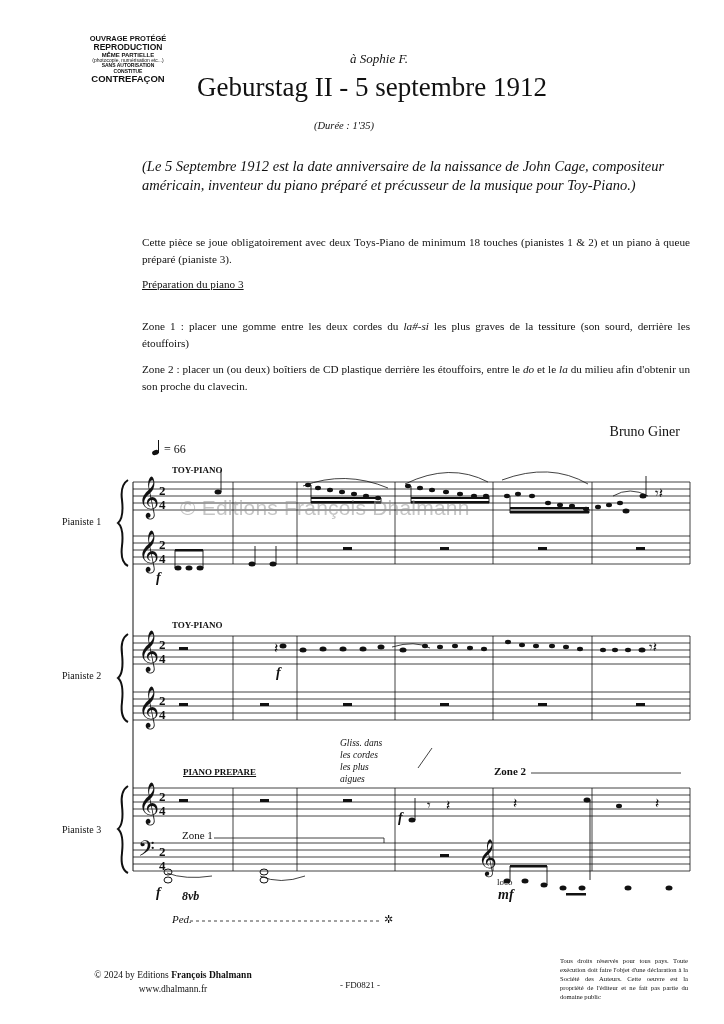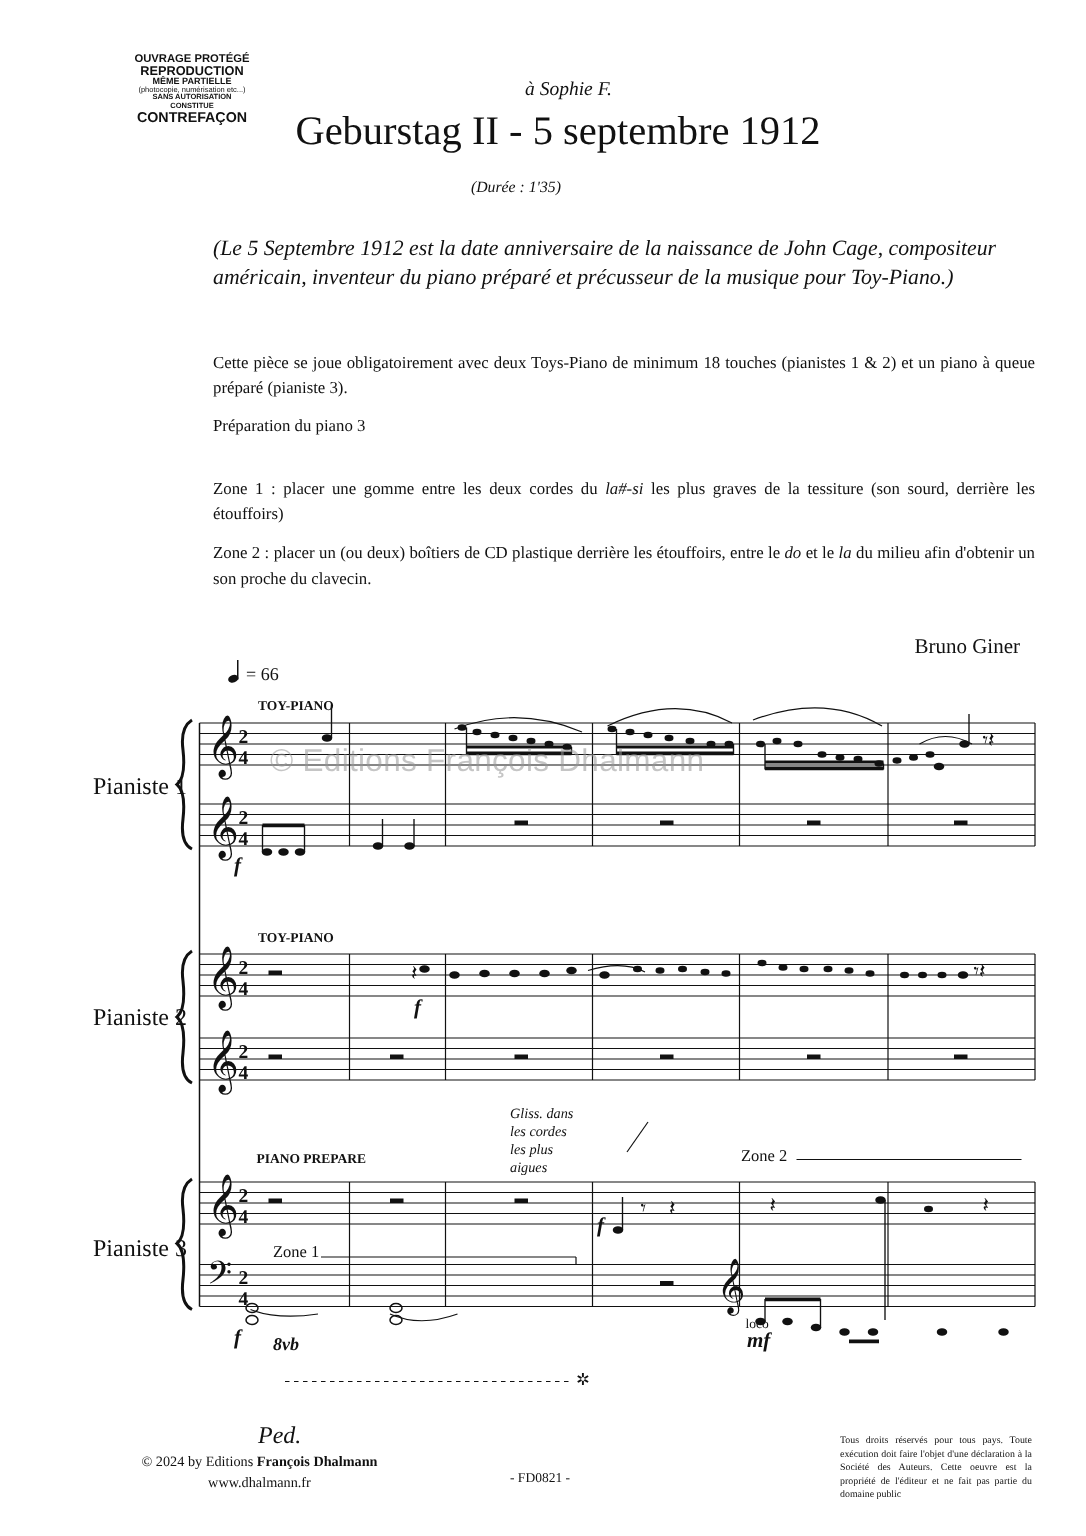--- a/index.html
+++ b/index.html
@@ -10,26 +10,26 @@
   .protect .l2 { font-size:8.5px; }
   .protect .l3 { font-size:6px; }
   .protect .l4 { font-size:5px; font-weight:normal; }
   .protect .l5 { font-size:5px; }
   .protect .l6 { font-size:9.5px; }
   .dedication { left:0; width:724px; top:51px; text-align:center; font-style:italic; font-size:13px; padding-left:34px; box-sizing:border-box; }
   .title { left:0; width:688px; top:72px; text-align:center; font-size:27px; padding-left:56px; box-sizing:border-box; }
   .duration { left:0; width:636px; top:120px; text-align:center; font-style:italic; font-size:10.5px; padding-left:52px; box-sizing:border-box; }
   .note { left:142px; top:157px; width:560px; font-style:italic; font-size:14.5px; line-height:19px; }
   .para { left:142px; width:548px; font-size:11.2px; line-height:17px; text-align:justify; }
-  .prep-title { }
+  .prep-title { text-decoration:underline; }
   .author { right:44px; top:424px; font-size:14px; }
   .tempo { left:152px; top:442px; font-size:12px; display:flex; align-items:center; gap:2px; }
   .tempo .note-glyph { display:inline-block; width:7px; height:5px; background:#111; border-radius:50%; transform:rotate(-20deg); position:relative; top:3px; }
   .tempo .stem { display:inline-block; width:1px; height:13px; background:#111; position:relative; left:-3px; top:-3px; }
-  .inst-label { font-size:16px;text-align:center; }
+  .inst-label { font-size:10px;text-align:center; }
   .small-bold { font-family:"Liberation Serif", serif; font-weight:bold; font-size:9px;margin-left:15px; }
   .dyn { font-style:italic; font-weight:bold; font-size:14px; font-family:"Liberation Serif", serif; }
   .watermark { left:180px; top:496px; font-family:"Liberation Sans", sans-serif; font-size:21px; color:rgba(150,150,150,0.55); letter-spacing:0.2px; }
   .gliss { left:340px; top:737px; font-style:italic; font-size:9.5px; line-height:12px; }
   .zone-lbl { font-size:11px; }
   .footer-left { left:78px; top:968px; width:190px; text-align:center; font-size:9.5px; line-height:14px; }
   .footer-left b { font-weight:bold; }
   .footer-mid { left:340px; top:980px; font-size:9px; }
   .footer-right { left:560px; top:956px; width:128px; font-size:6.6px; line-height:9px; text-align:justify; }
   svg { position:absolute; left:0; top:0; }
@@ -328,30 +328,30 @@
 <div class="abs inst-label" style="left:62px; top:670px;">Pianiste 2</div>
 <div class="abs dyn" style="left:276px; top:665px;">f</div>
 
 <div class="abs gliss">
   <div>Gliss. dans</div>
   <div>les cordes</div>
   <div>les plus</div>
   <div>aigues</div>
 </div>
 
-<div class="abs small-bold" style="left:156px; top:767px;">PIANO PREPARE</div>
-<div class="abs zone-lbl" style="left:494px; top:765px;">Zone 2</div>
+<div class="abs small-bold" style="left:168px; top:767px;text-decoration:underline;">PIANO PREPARE</div>
+<div class="abs zone-lbl" style="left:494px; top:765px;font-weight:bold;">Zone 2</div>
 <div class="abs inst-label" style="left:62px; top:824px;">Pianiste 3</div>
 <div class="abs dyn" style="left:398px; top:810px;">f</div>
 <div class="abs zone-lbl" style="left:182px; top:829px;">Zone 1</div>
 <div class="abs dyn" style="left:156px; top:885px;">f</div>
 <div class="abs dyn" style="left:182px; top:889px; font-size:12px;">8vb</div>
 <div class="abs" style="left:497px; top:877px; font-size:9px;">loco</div>
 <div class="abs dyn" style="left:498px; top:887px;">mf</div>
-<div class="abs" style="left:172px; top:913px; font-style:italic; font-size:16px;margin-top:36px;">Ped.</div>
+<div class="abs" style="left:172px; top:913px; font-style:italic; font-size:11px;">Ped.</div>
 <div class="abs" style="left:384px; top:913px; font-size:11px;">✲</div>
 
 <div class="abs footer-left">
   <div><span>© 2024 by Editions </span><b>François Dhalmann</b></div>
   <div>www.dhalmann.fr</div>
 </div>
 <div class="abs footer-mid">- FD0821 -</div>
 <div class="abs footer-right">Tous droits réservés pour tous pays. Toute exécution doit faire l'objet d'une déclaration à la Société des Auteurs. Cette oeuvre est la propriété de l'éditeur et ne fait pas partie du domaine public</div>
 
 </body></html>

